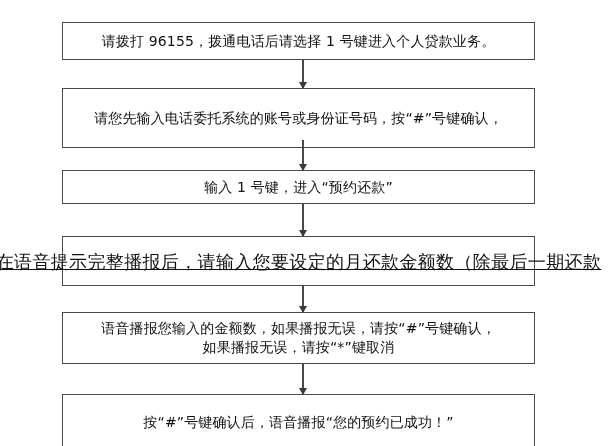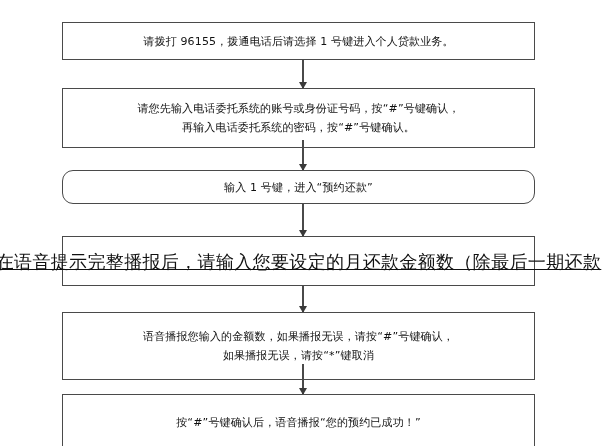--- a/index.html
+++ b/index.html
@@ -33,44 +33,44 @@
     border: 1px solid #4a4a4a;
     background: #ffffff;
     display: flex;
     flex-direction: column;
     align-items: center;
     justify-content: center;
     padding: 0 8px;
   }
 
   .node-line {
-    font-size: 11px;
+    font-size: 14px;
     line-height: 19px;
     letter-spacing: 0.15px;
     white-space: nowrap;
     text-align: center;
     color: #111111;
   }
 
   
   .node.wide .node-line {
     font-size: 18px;
     letter-spacing: 0.05px;
     text-decoration: underline;
   }
   .node.wide .node-line.l1 {
     letter-spacing: 0.35px;
   }
 
   
   #node-1 { top: 22px;  height: 38px; }
   #node-2 { top: 88px;  height: 60px; }
-  #node-3 { top: 170px; height: 34px; border-radius: 11px; }
+  #node-3 { top: 170px; height: 34px; }
   #node-4 { top: 236px; height: 50px; }
-  #node-5 { top: 312px; height: 68px; }
+  #node-5 { top: 312px; height: 52px; }
   #node-6 { top: 394px; height: 56px; }
 
   
   .connector {
     position: absolute;
     left: 302px;
     width: 1.5px;
     background: #4a4a4a;
   }
   .connector .arrowhead {
@@ -109,21 +109,20 @@
   <div class="node" id="node-1">
     <div class="node-line">请拨打 96155，拨通电话后请选择 1 号键进入个人贷款业务。</div>
   </div>
 
   <div class="connector" id="conn-1">
     <span class="arrowhead"></span>
   </div>
 
   <div class="node" id="node-2">
     <div class="node-line">请您先输入电话委托系统的账号或身份证号码，按“#”号键确认，</div>
-    <div class="node-line">再输入电话委托系统的密码，按“#”号键确认。</div>
   </div>
 
   <div class="connector" id="conn-2">
     <span class="arrowhead"></span>
   </div>
 
   <div class="node" id="node-3">
     <div class="node-line">输入 1 号键，进入“预约还款”</div>
   </div>
 

